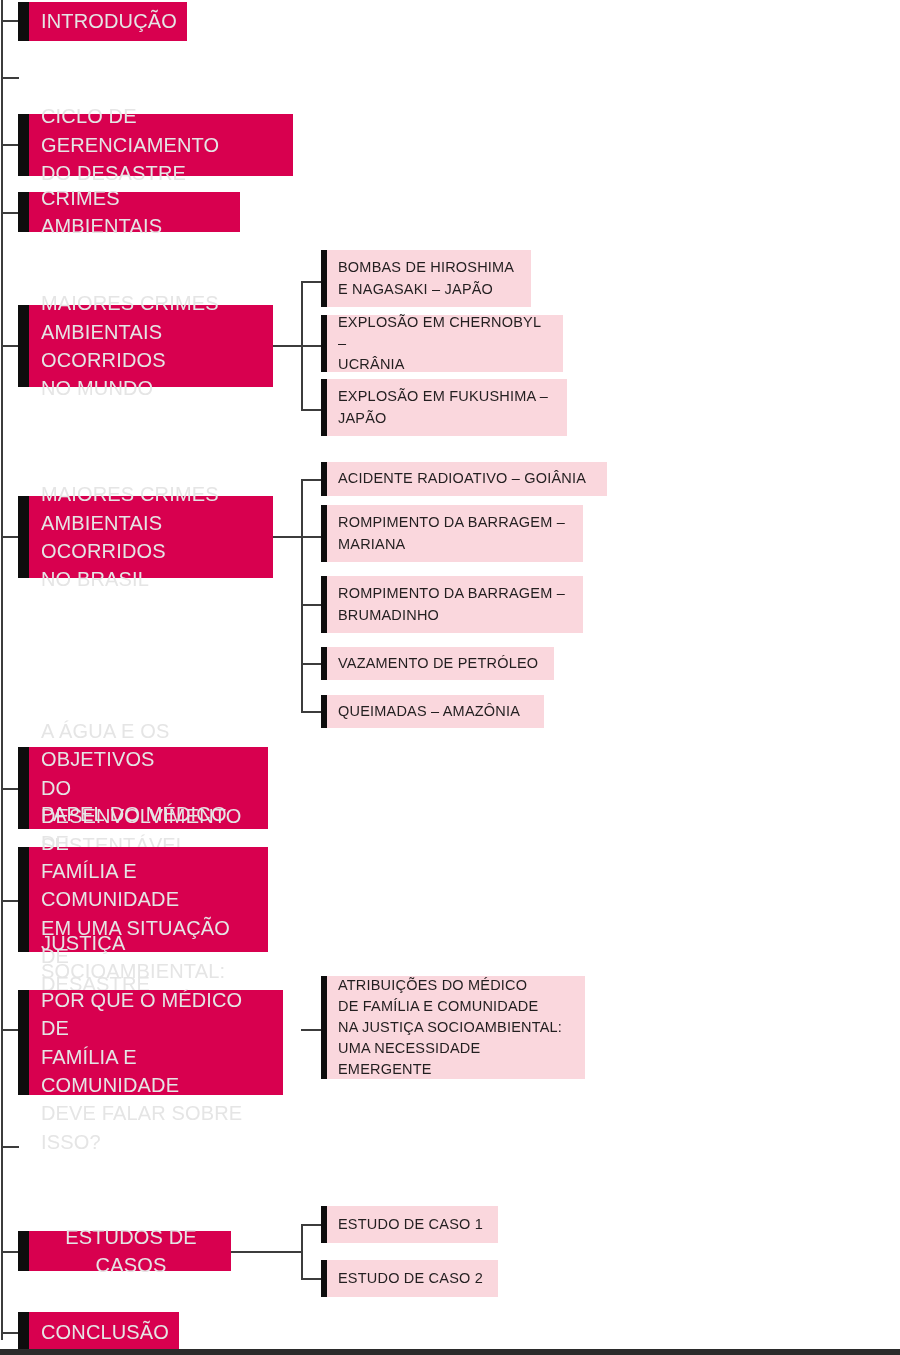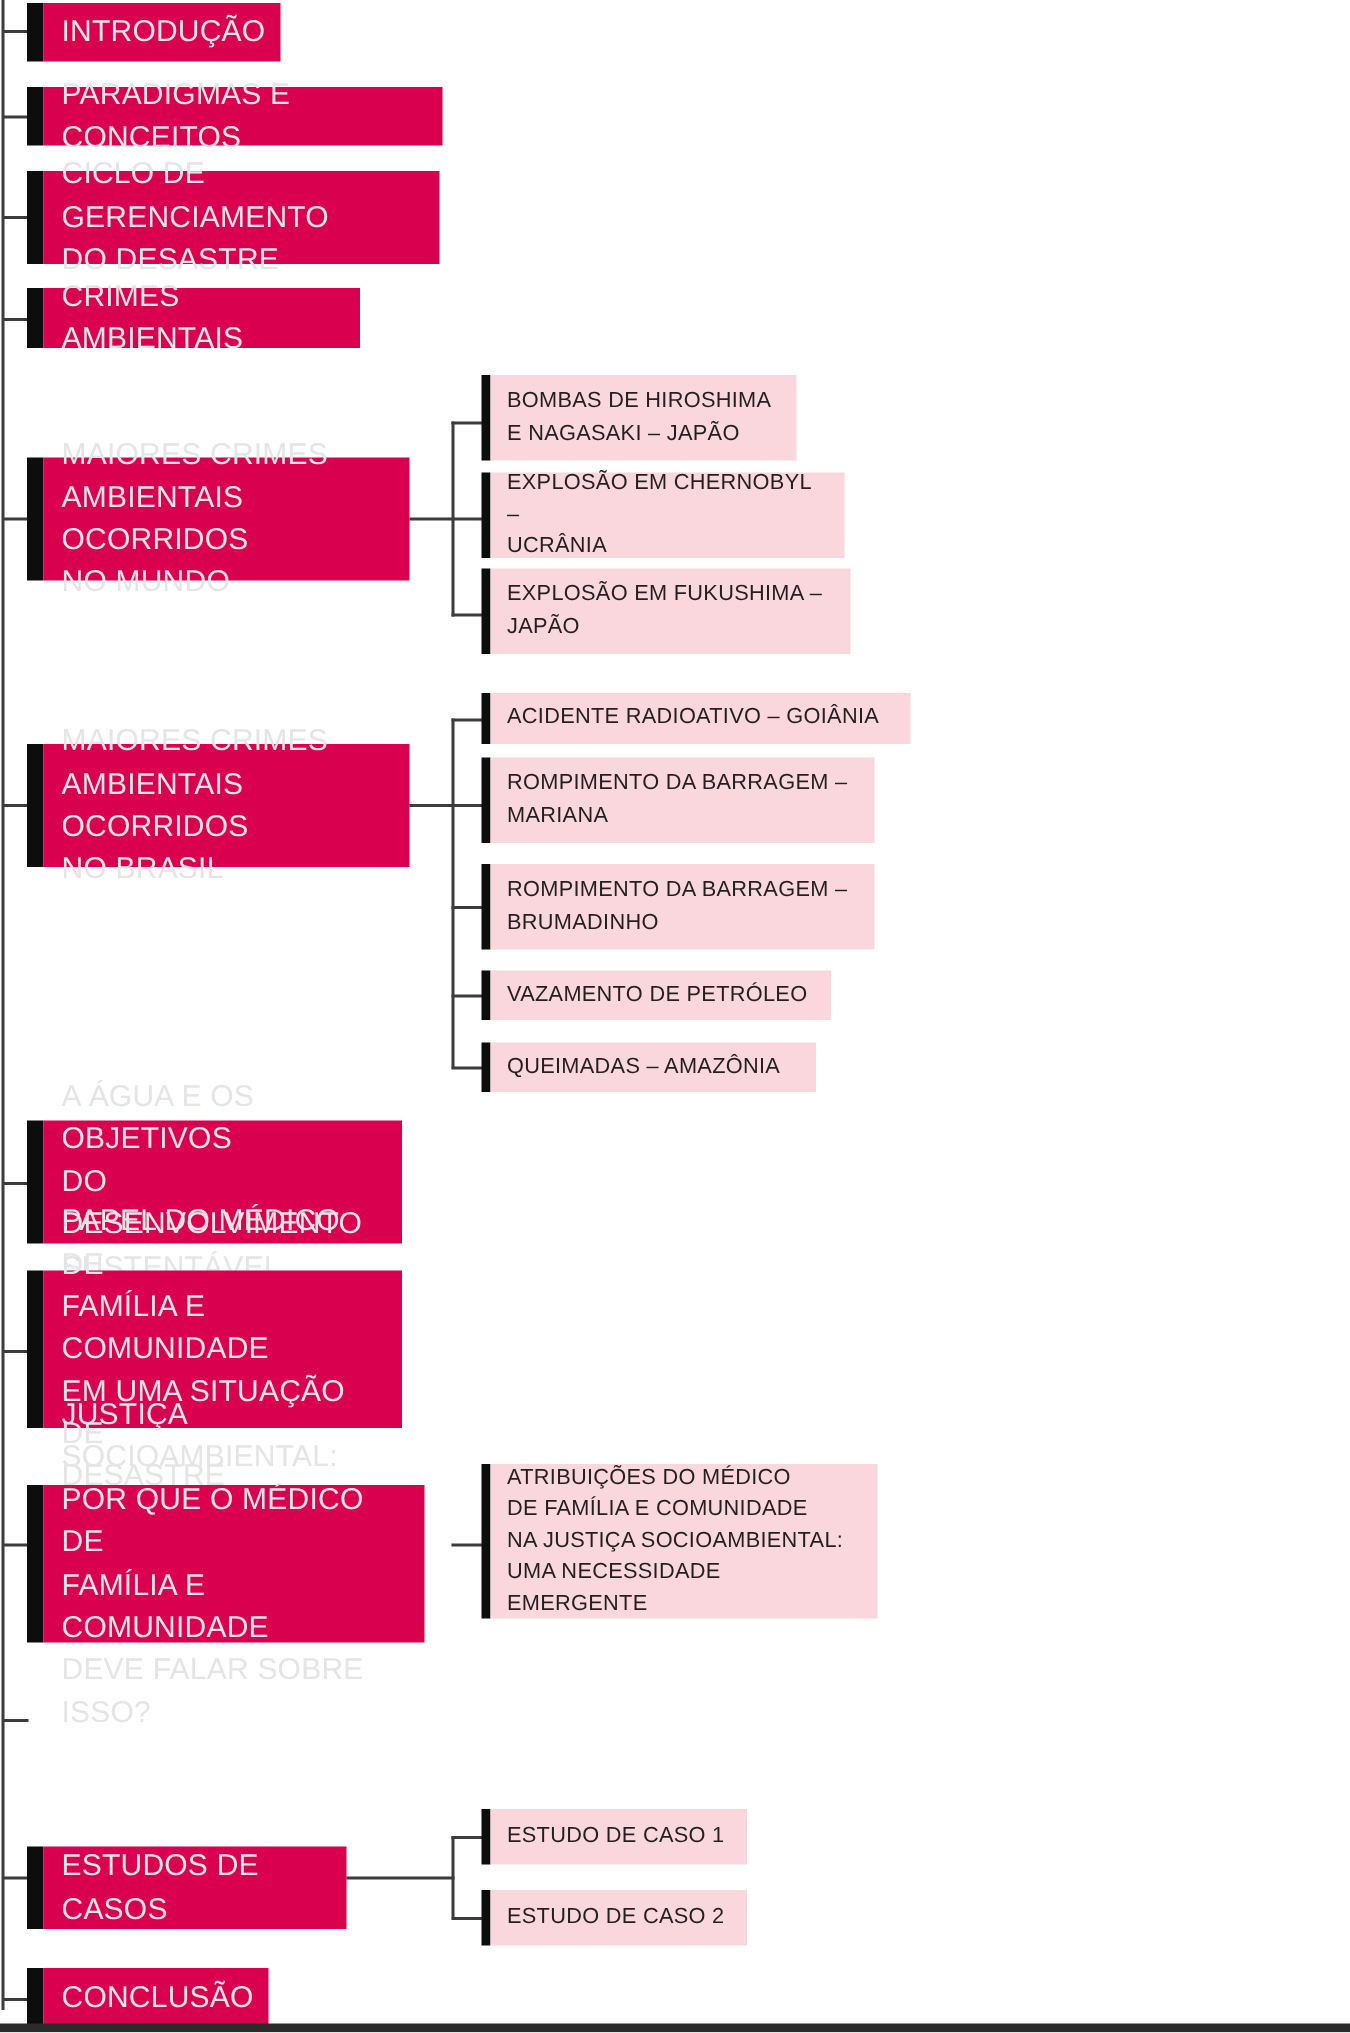--- a/index.html
+++ b/index.html
@@ -117,26 +117,20 @@
   <div class="line-h" style="left:2px;  top:1251px;width:17px;"></div>
   <div class="line-h" style="left:2px;  top:1332px;width:17px;"></div>
 
   <div class="node lv1" style="left:18px; top:2px;   width:155px; height:39px;">
     <div class="tab"></div>
     <div class="body">
       <span class="label">Introdução</span>
     </div>
   </div>
 
-  <div class="node lv1" style="left:18px; top:58px;  width:277px; height:39px;">
-    <div class="tab"></div>
-    <div class="body">
-      <span class="label">Paradigmas e conceitos</span>
-    </div>
-  </div>
 
   <div class="node lv1" style="left:18px; top:114px; width:275px; height:62px;border-radius:26px;">
     <div class="tab"></div>
     <div class="body">
       <span class="label">Ciclo de gerenciamento
 do desastre</span>
     </div>
   </div>
 
   <div class="node lv1" style="left:18px; top:192px; width:222px; height:40px;">
@@ -187,21 +181,21 @@
     <div class="tab"></div>
     <div class="body">
       <span class="label">Justiça socioambiental:
 por que o médico de
 família e comunidade
 deve falar sobre isso?</span>
     </div>
   </div>
 
 
-  <div class="node lv1" style="left:18px; top:1231px; width:213px; height:55px;">
+  <div class="node lv1" style="left:18px; top:1231px; width:213px; height:40px;text-align:center;">
     <div class="tab"></div>
     <div class="body">
       <span class="label">Estudos de casos</span>
     </div>
   </div>
 
   <div class="node lv1" style="left:18px; top:1312px; width:150px; height:40px;">
     <div class="tab"></div>
     <div class="body">
       <span class="label">Conclusão</span>

